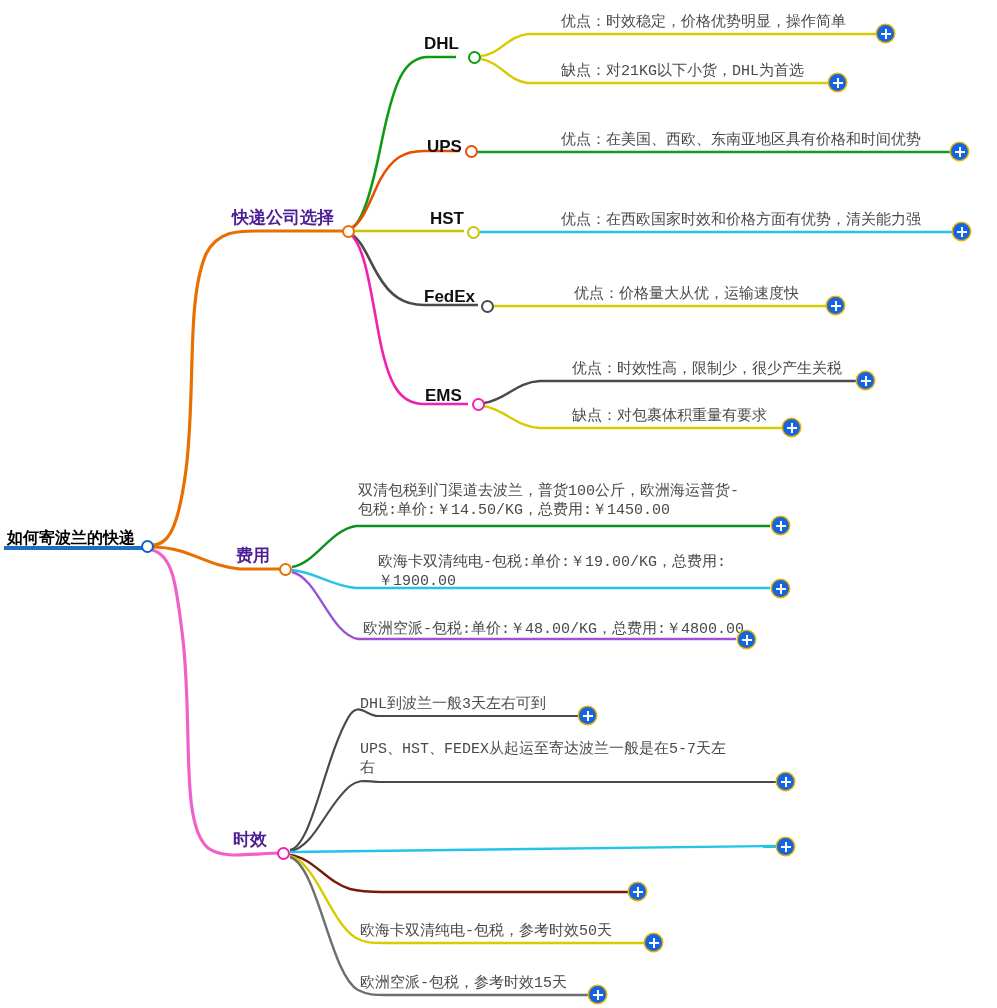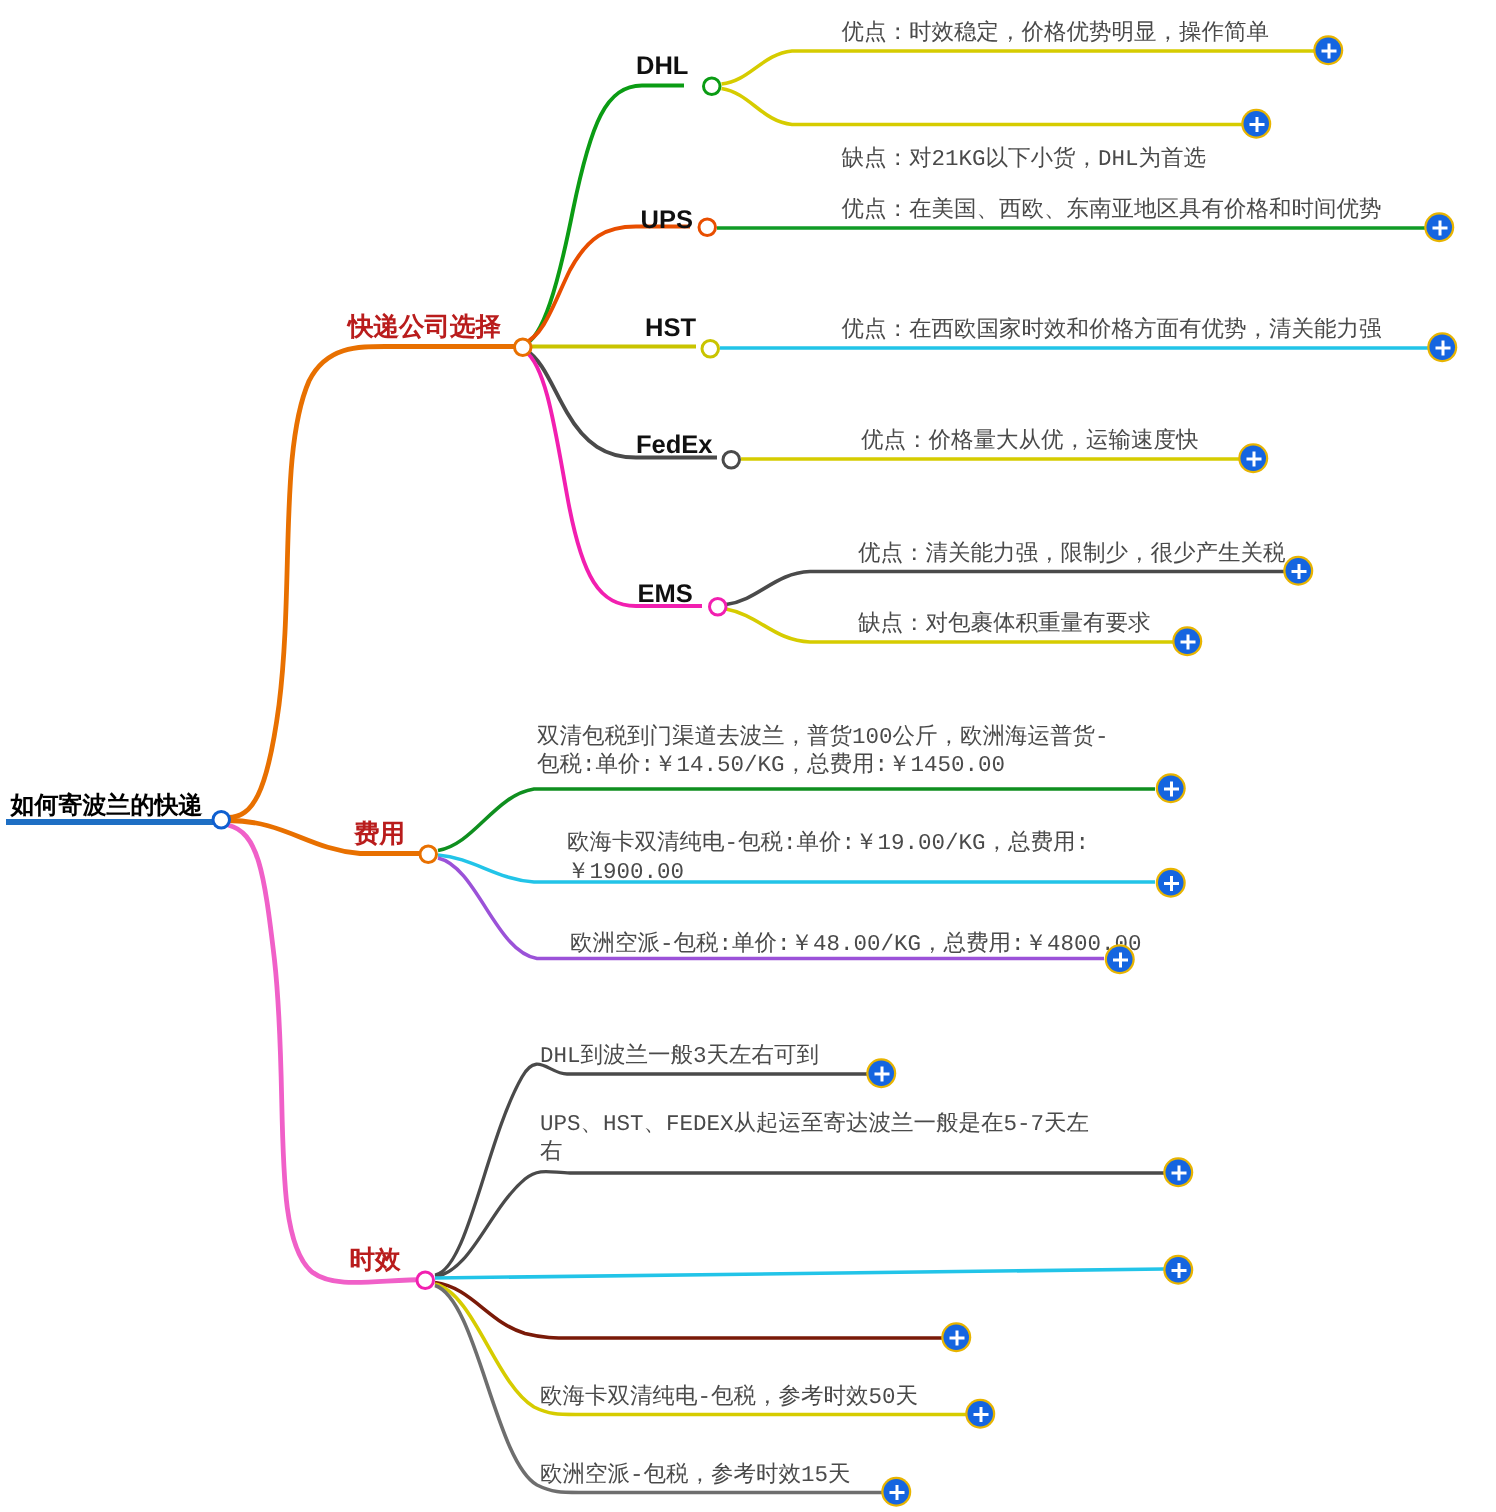--- a/index.html
+++ b/index.html
@@ -34,21 +34,21 @@
   .root-label {
     font-size: 16px;
     font-weight: bold;
     color: #000000;
     letter-spacing: 0px;
   }
   
   .branch-label {
     font-size: 17px;
     font-weight: bold;
-    color: #b91c1c;
+    color: #4c1d95;
   }
   
   .company-label {
     font-size: 17px;
     font-weight: bold;
     color: #101010;
   }
   
   .leaf-label {
     font-size: 15px;
@@ -149,57 +149,57 @@
   <div class="node root-label" style="left:7px; top:528px;">如何寄波兰的快递</div>
   <div class="handle" style="left:141px; top:540px; border-color:#0f5fd0;"></div>
 
   <div class="node branch-label" style="left:232px; top:207px;">快递公司选择</div>
   <div class="handle" style="left:342px; top:225px; border-color:#e87000;"></div>
 
   <div class="node company-label" style="left:424px; top:33px;">DHL</div>
   <div class="handle" style="left:468px; top:51px; border-color:#0b9c14;"></div>
   <div class="node leaf-label" style="left:561px; top:14px;">优点：时效稳定，价格优势明显，操作简单</div>
   <div class="plus" style="left:877px; top:25px;"></div>
-  <div class="node leaf-label" style="left:561px; top:63px;margin-top:35px;">缺点：对21KG以下小货，DHL为首选</div>
+  <div class="node leaf-label" style="left:561px; top:63px;">缺点：对21KG以下小货，DHL为首选</div>
   <div class="plus" style="left:829px; top:74px;"></div>
 
   <div class="node company-label" style="left:427px; top:136px;">UPS</div>
   <div class="handle" style="left:465px; top:145px; border-color:#e84e00;"></div>
   <div class="node leaf-label" style="left:561px; top:132px;">优点：在美国、西欧、东南亚地区具有价格和时间优势</div>
   <div class="plus" style="left:951px; top:143px;"></div>
 
   <div class="node company-label" style="left:430px; top:208px;">HST</div>
   <div class="handle" style="left:467px; top:226px; border-color:#c9c400;"></div>
   <div class="node leaf-label" style="left:561px; top:212px;">优点：在西欧国家时效和价格方面有优势，清关能力强</div>
   <div class="plus" style="left:953px; top:223px;"></div>
 
   <div class="node company-label" style="left:424px; top:286px;">FedEx</div>
   <div class="handle" style="left:481px; top:300px; border-color:#4a4a4a;"></div>
   <div class="node leaf-label" style="left:574px; top:286px;">优点：价格量大从优，运输速度快</div>
   <div class="plus" style="left:827px; top:297px;"></div>
 
   <div class="node company-label" style="left:425px; top:385px;">EMS</div>
   <div class="handle" style="left:472px; top:398px; border-color:#f21fb0;"></div>
-  <div class="node leaf-label" style="left:572px; top:361px;">优点：清关能力强，限制少，很少产生关税</div>
+  <div class="node leaf-label" style="left:572px; top:361px;">优点：时效性高，限制少，很少产生关税</div>
   <div class="plus" style="left:857px; top:372px;"></div>
   <div class="node leaf-label" style="left:572px; top:408px;">缺点：对包裹体积重量有要求</div>
   <div class="plus" style="left:783px; top:419px;"></div>
 
   <div class="node branch-label" style="left:236px; top:545px;">费用</div>
   <div class="handle" style="left:279px; top:563px; border-color:#e87000;"></div>
 
   <div class="node leaf-label" style="left:358px; top:483px;">双清包税到门渠道去波兰，普货100公斤，欧洲海运普货-
 包税:单价:￥14.50/KG，总费用:￥1450.00</div>
   <div class="plus" style="left:772px; top:517px;"></div>
 
   <div class="node leaf-label" style="left:358px; top:554px;margin-left:20px;">欧海卡双清纯电-包税:单价:￥19.00/KG，总费用:
 ￥1900.00</div>
   <div class="plus" style="left:772px; top:580px;"></div>
 
-  <div class="node leaf-label" style="left:358px; top:621px;padding-left:22px;">欧洲空派-包税:单价:￥48.00/KG，总费用:￥4800.00</div>
+  <div class="node leaf-label" style="left:341px; top:621px;padding-left:22px;">欧洲空派-包税:单价:￥48.00/KG，总费用:￥4800.00</div>
   <div class="plus" style="left:738px; top:631px;"></div>
 
   <div class="node branch-label" style="left:233px; top:829px;">时效</div>
   <div class="handle" style="left:277px; top:847px; border-color:#f21fb0;"></div>
 
   <div class="node leaf-label" style="left:360px; top:696px;text-align:right;">DHL到波兰一般3天左右可到</div>
   <div class="plus" style="left:579px; top:707px;"></div>
 
   <div class="node leaf-label" style="left:360px; top:741px;">UPS、HST、FEDEX从起运至寄达波兰一般是在5-7天左
 右</div>

